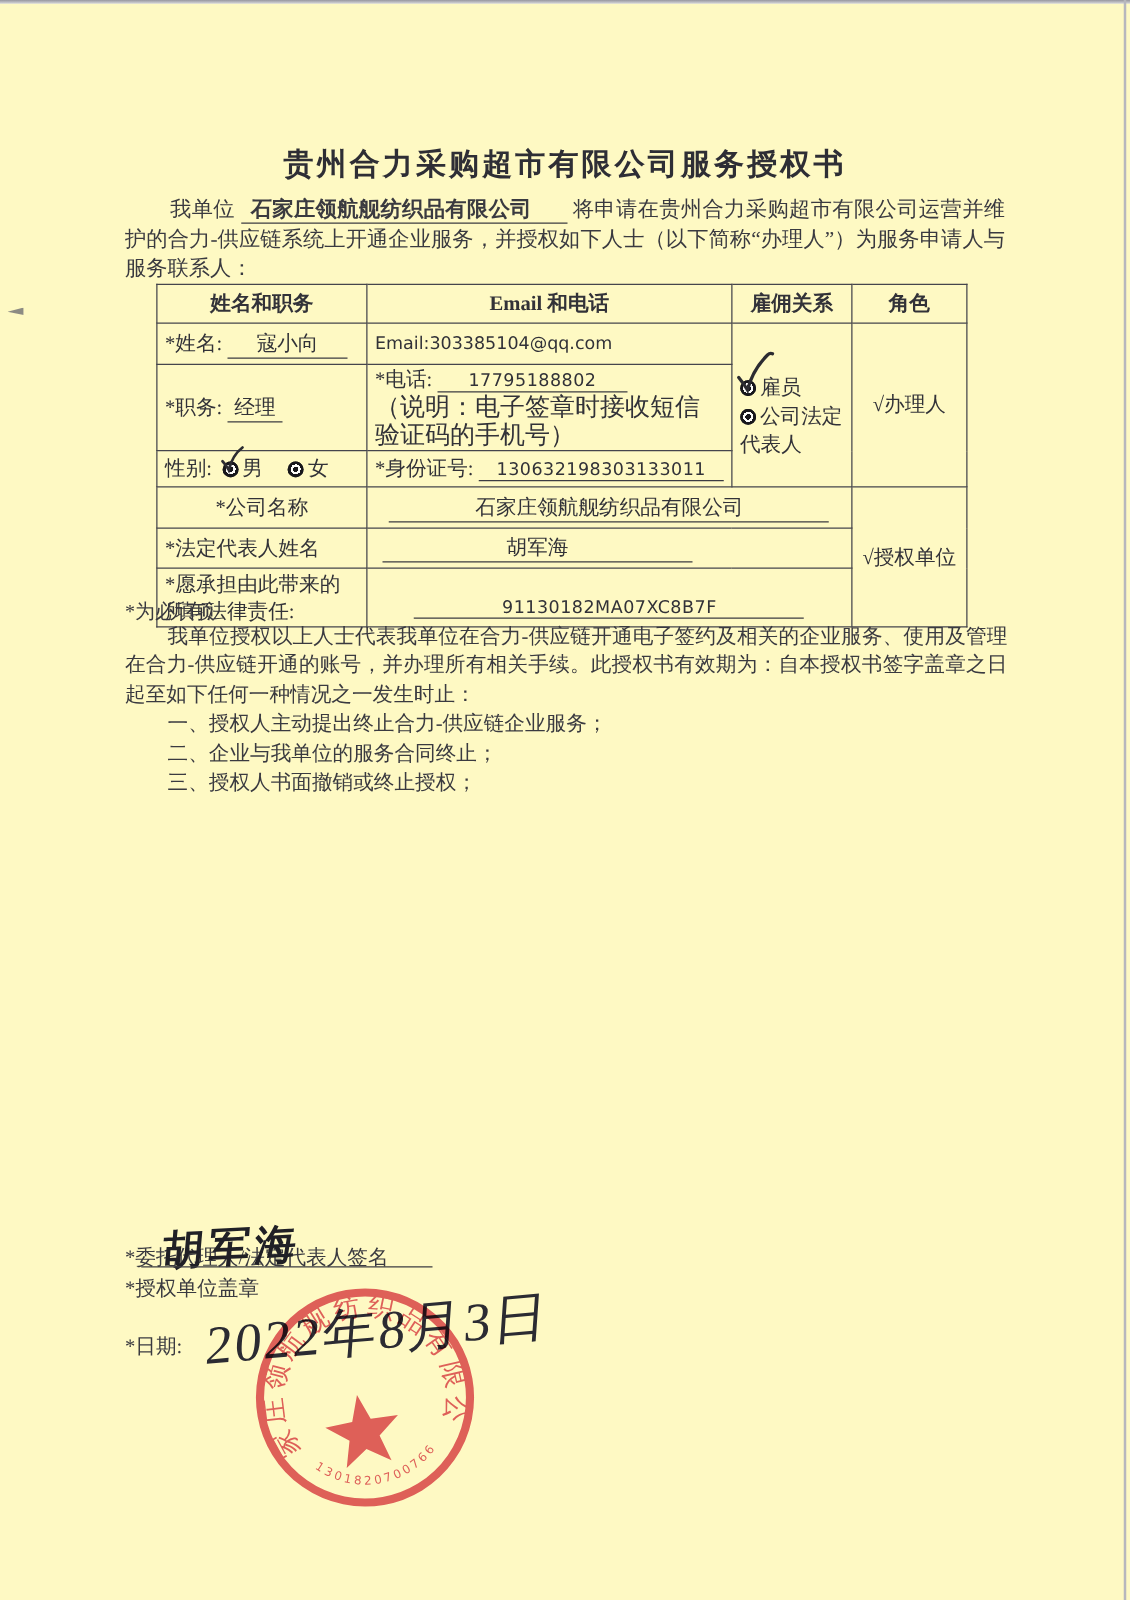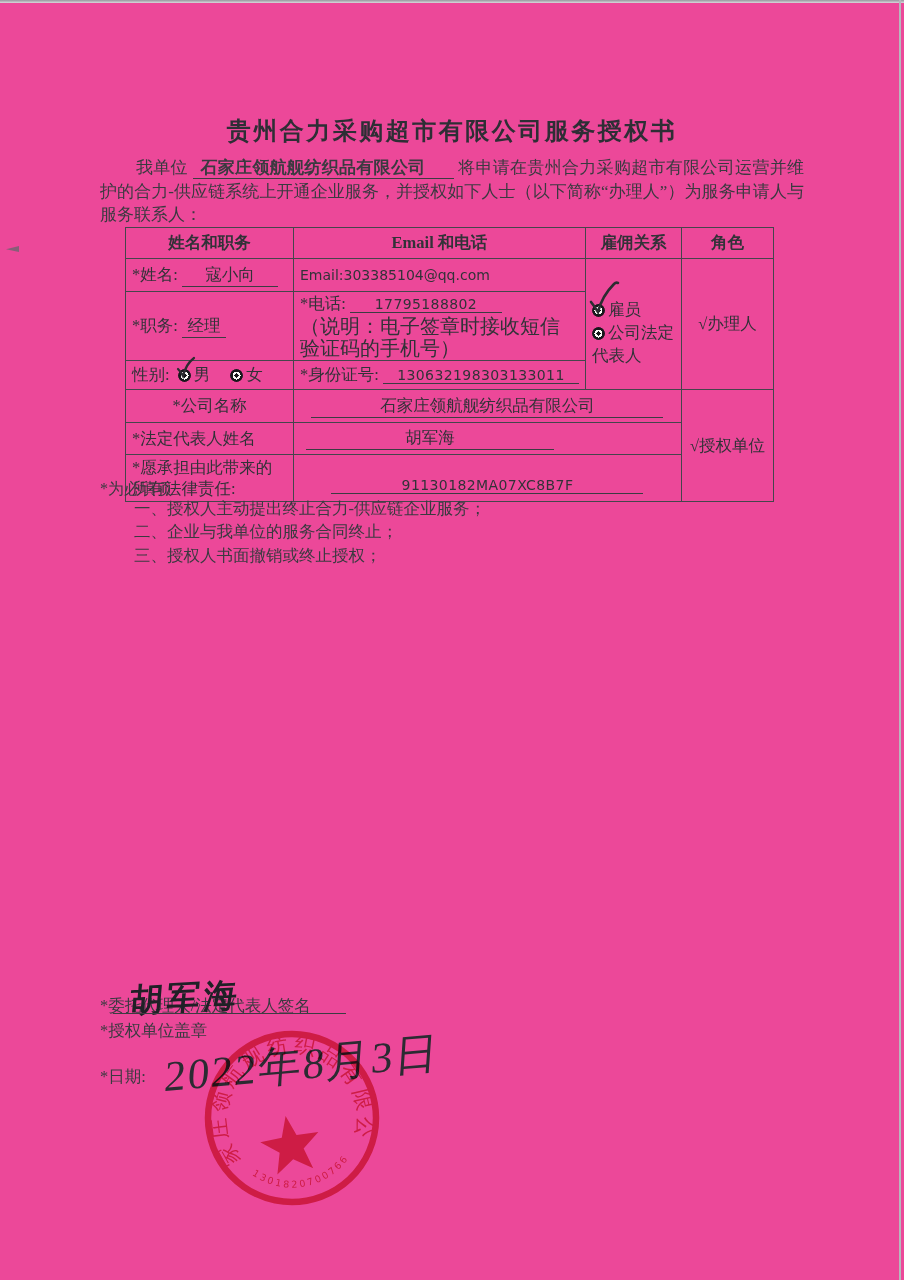--- a/index.html
+++ b/index.html
@@ -1,18 +1,18 @@
 <!DOCTYPE html>
 <html><head>
 <meta charset="utf-8">
 <style>
   html,body { margin:0; padding:0; background:#e9e9ea; }
   .page {
     position:relative; width:904px; height:1280px; margin:0 auto;
-    background:#ec4899; overflow:hidden;
+    background:#fef9c3; overflow:hidden;
     font-family:"Liberation Serif","DejaVu Serif",serif;
     color:#3a3a40;
   }
   
   .scan-top { position:absolute; top:0; left:0; right:0; height:3px;
     background:linear-gradient(#97979e,#d8d8dc); }
   .scan-right { position:absolute; top:0; right:3px; bottom:0; width:2px; background:#b7b7bd; }
   .speck { position:absolute; left:6px; top:246px; width:13px; height:6px;
     background:#66666d; clip-path:polygon(0 55%,100% 0,100% 100%); opacity:.75; }
 
@@ -157,20 +157,21 @@
       <td colspan="2" class="center" style="vertical-align:bottom; padding-bottom:6px;">
         <span class="fill num" style="width:312px">91130182MA07XC8B7F</span>
       </td>
     </tr>
   </tbody>
     </table>
 
   <div class="required">*为必填项</div>
 
   <div class="bodytext">
+    <p>我单位授权以上人士代表我单位在合力-供应链开通电子签约及相关的企业服务、使用及管理在合力-供应链开通的账号，并办理所有相关手续。此授权书有效期为：自本授权书签字盖章之日起至如下任何一种情况之一发生时止：</p>
     <p>一、授权人主动提出终止合力-供应链企业服务；</p>
     <p>二、企业与我单位的服务合同终止；</p>
     <p>三、授权人书面撤销或终止授权；</p>
   </div>
 
   <div class="abs lbl" style="left:100px; top:959px;margin-top:36px;">*委托代理人/法定代表人签名</div>
   <div class="signature">胡军海</div>
   <div class="sign-line"></div>
   <div class="abs lbl" style="left:100px; top:1020px;">*授权单位盖章</div>
 

